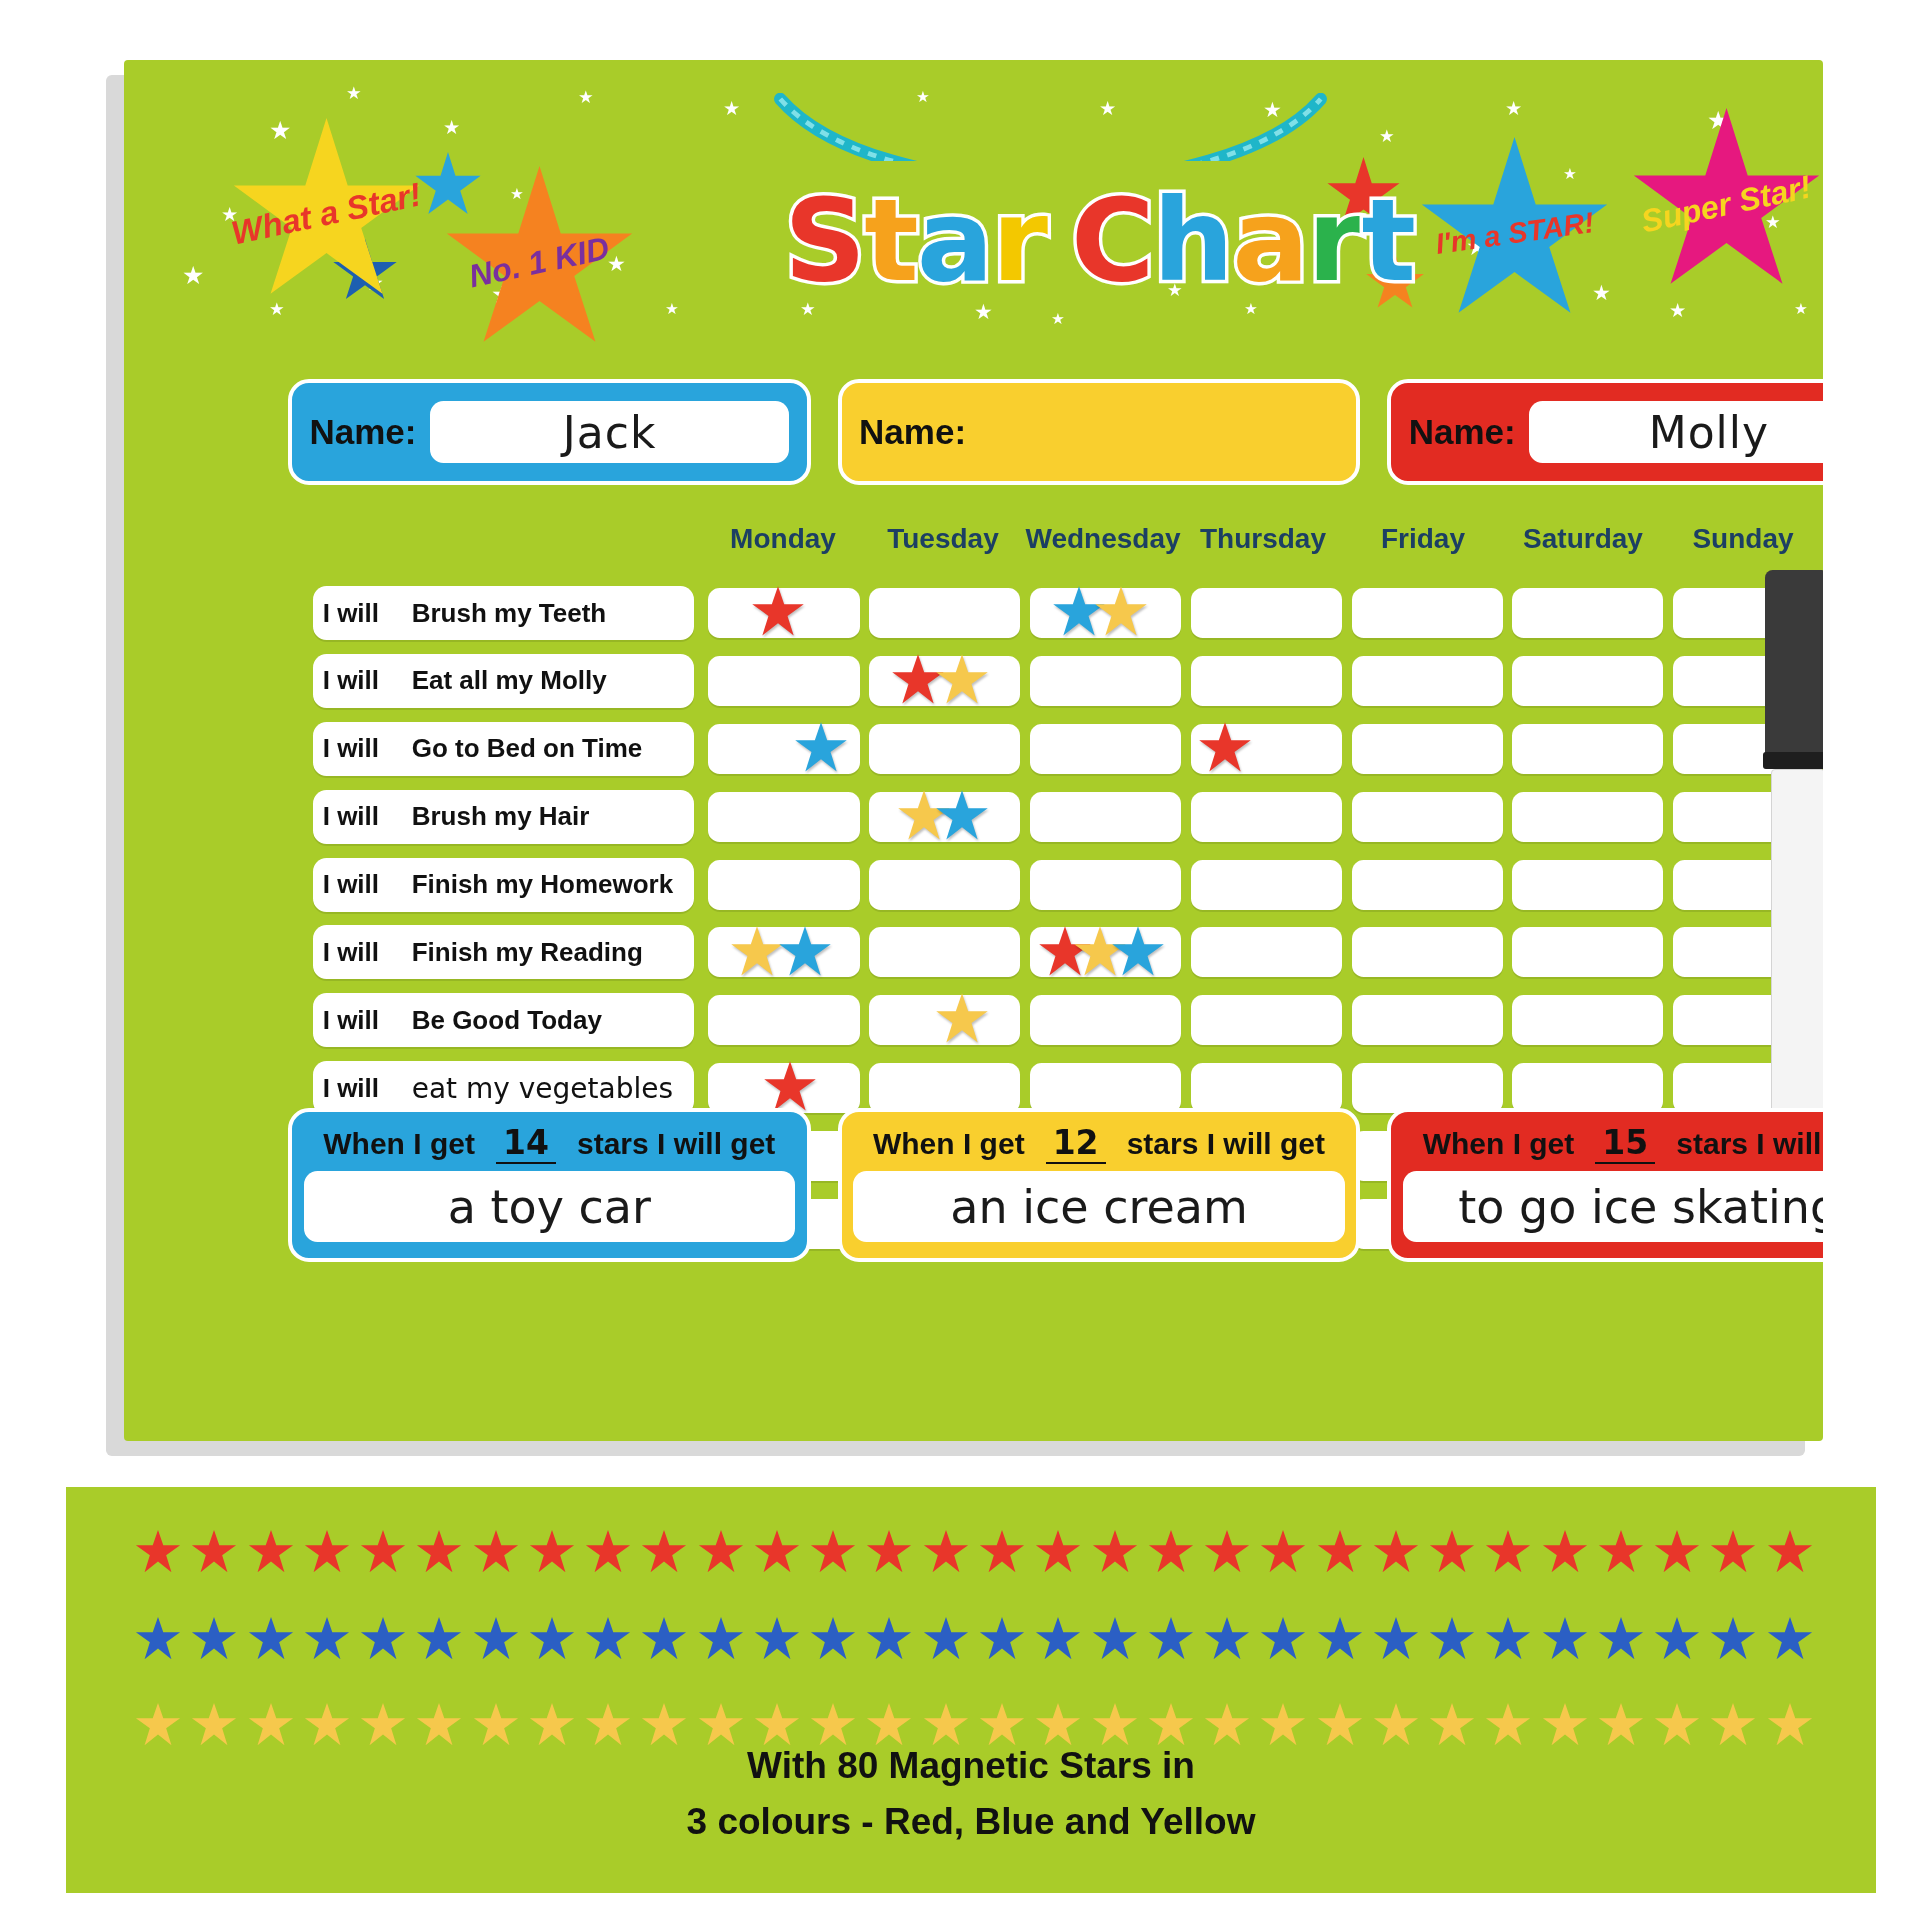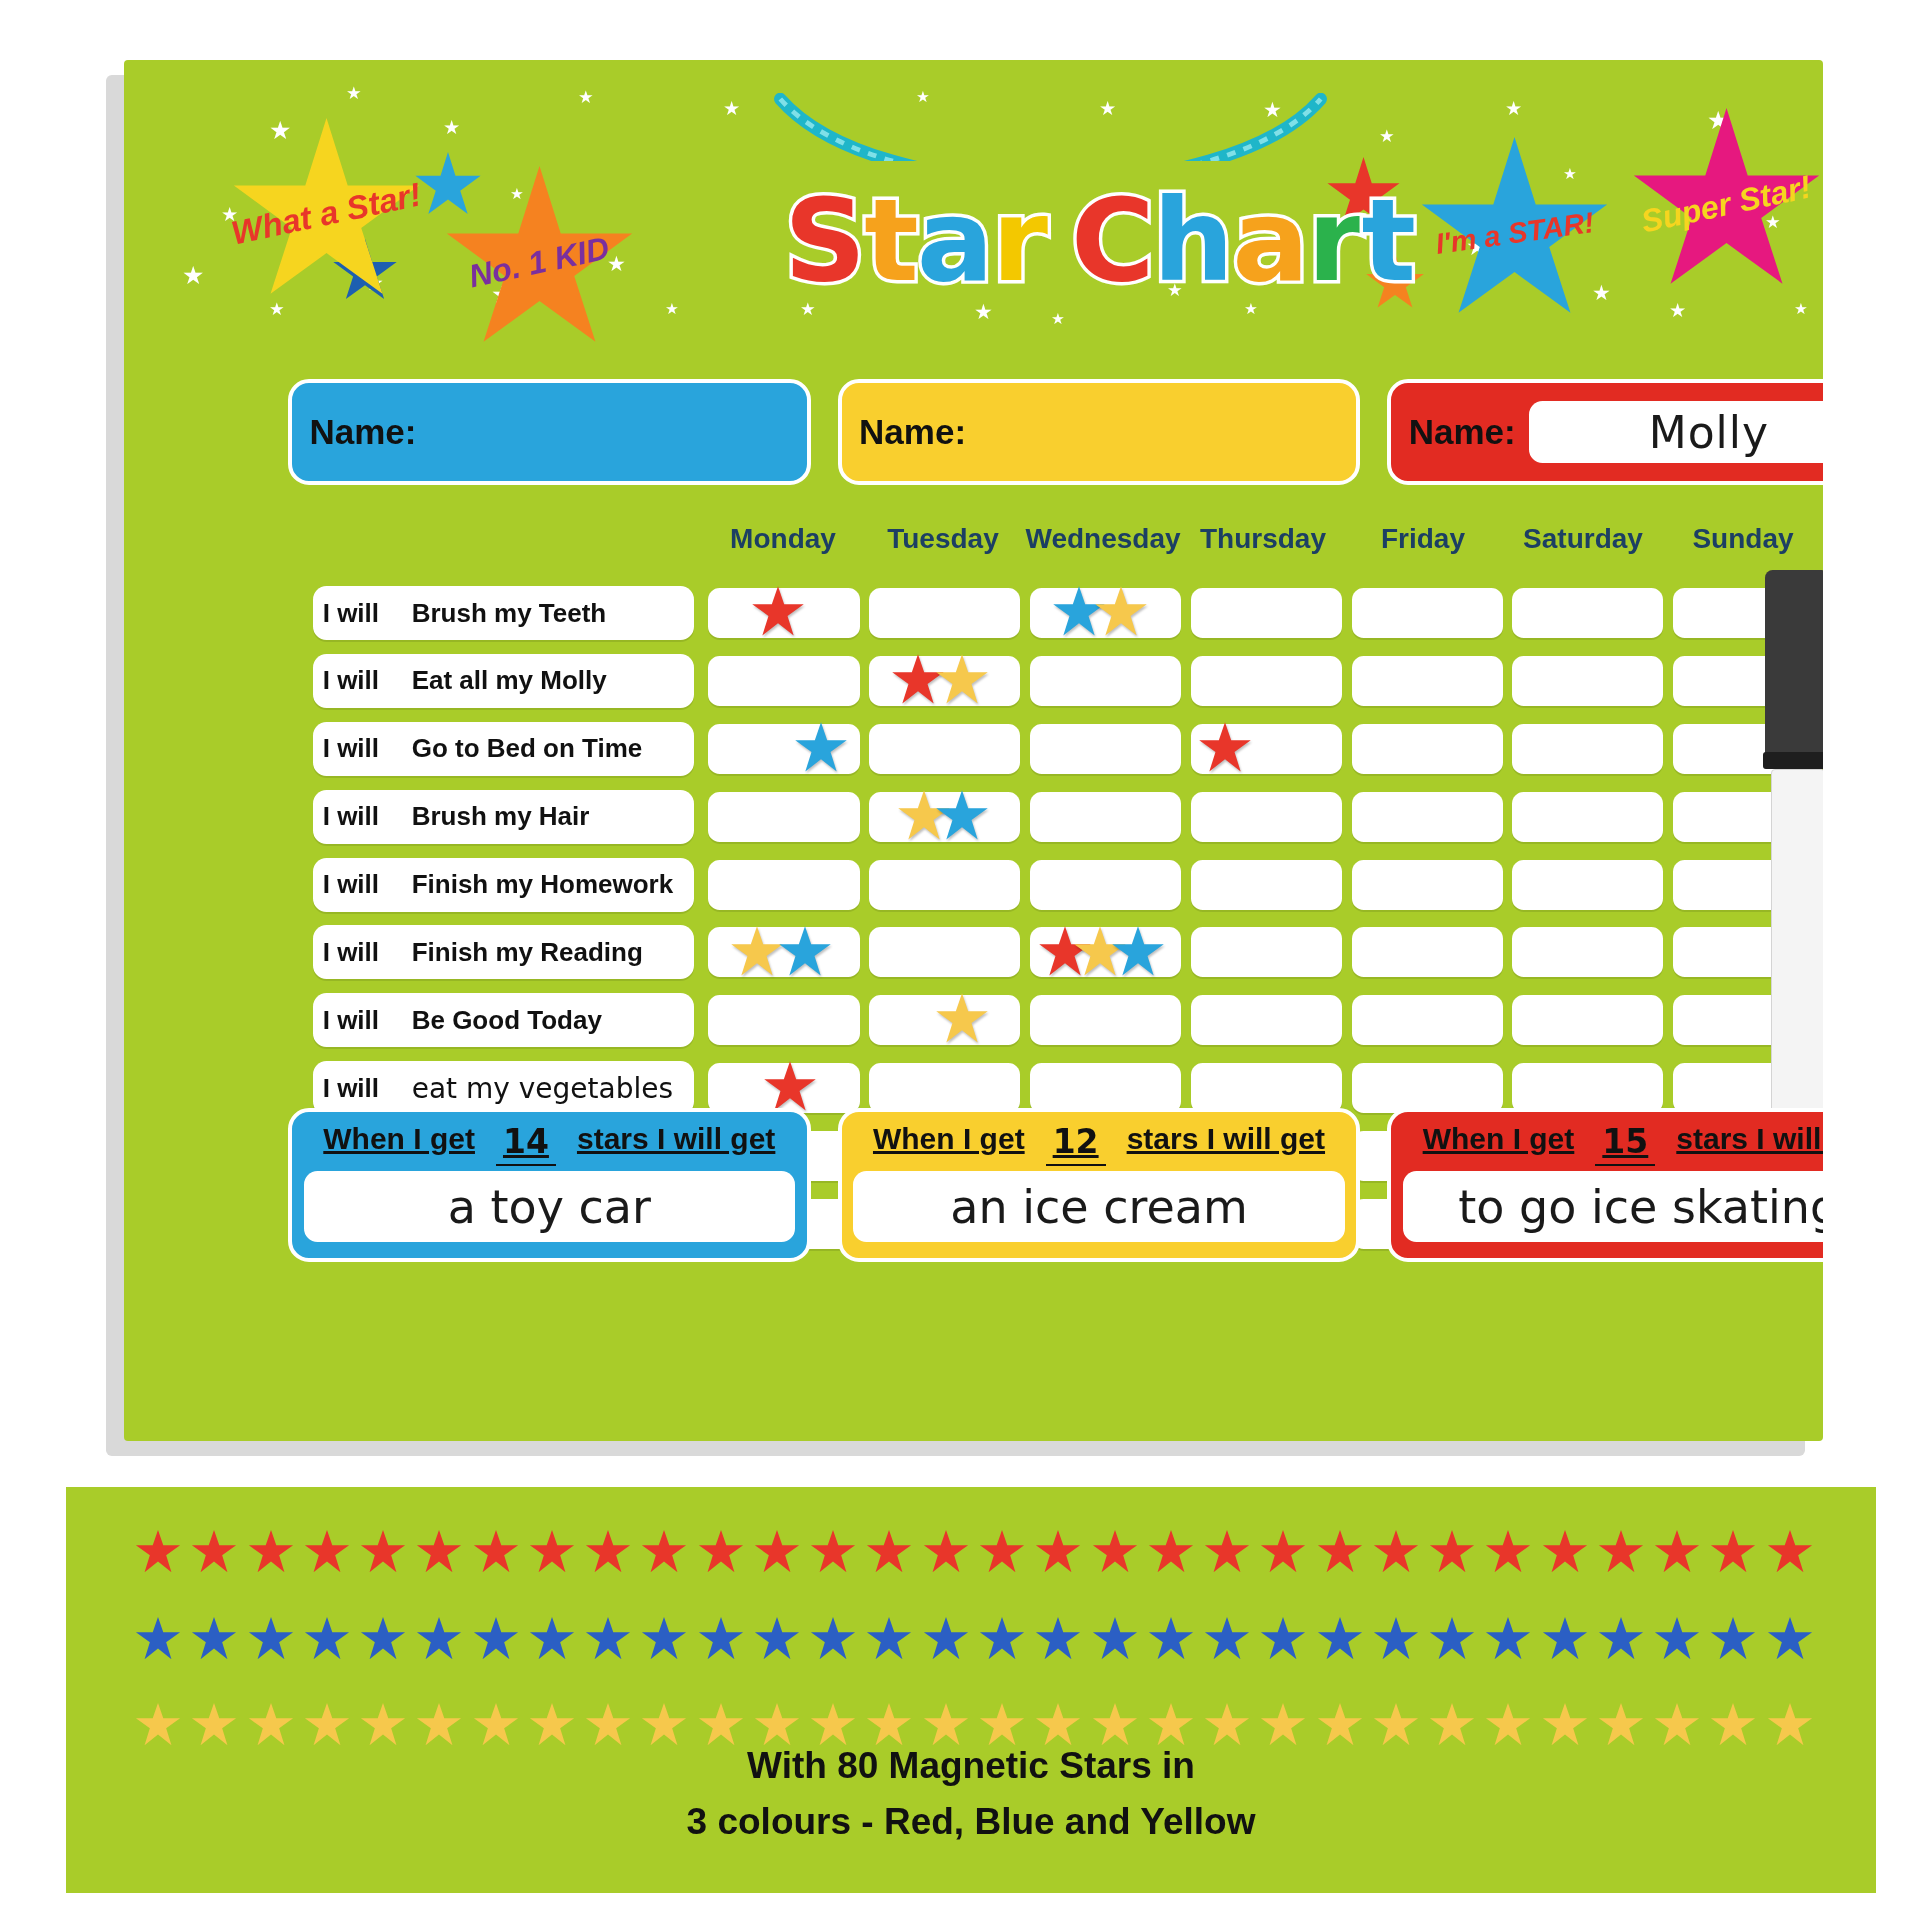--- a/index.html
+++ b/index.html
@@ -76,21 +76,21 @@
   .cell{
     flex:1;height:50px;margin:0 4.8px;background:#ffffff;border-radius:11.6px;
     position:relative;box-shadow:0 1.9px 0 rgba(0,0,0,.10);
   }
   .cell .st{position:absolute;width:56px;height:56px;top:-3.9px;}
   .st svg{width:100%;height:100%;display:block;filter:drop-shadow(1.9px 2.9px 1px rgba(0,0,0,.25));}
 
   
   .rewards{position:absolute;top:1048px;left:164px;width:1622px;height:154px;display:flex;gap:27px;}
   .rw{flex:1;border-radius:21px;box-sizing:border-box;padding:9.7px 11.6px 11.6px 11.6px;border:4.8px solid #ffffff;}
-  .rw .top{display:flex;justify-content:center;font-size:30px;font-weight:bold;color:#111;height:44px;text-decoration:underline;}
+  .rw .top{display:flex;align-items:center;justify-content:center;font-size:30px;font-weight:bold;color:#111;height:44px;}
   .rw .num{
     display:inline-block;min-width:60px;text-align:center;border-bottom:2.9px solid #111;
     font-family:"DejaVu Sans",sans-serif;font-size:33px;margin:0 21px;
   }
   .rw .ans{background:#ffffff;border-radius:13.5px;height:71px;margin-top:5.8px;display:flex;align-items:center;justify-content:center;}
   .rw .ans span{font-family:"DejaVu Sans",sans-serif;font-size:46px;color:#1a1a1a;}
   .rw-blue{background:#29a4dc;}.rw-yellow{background:#f9cf2e;}.rw-red{background:#e22b22;}
 
   
   .pen{position:absolute;left:1641px;top:510px;width:64px;height:618px;}
@@ -183,20 +183,23 @@
     <div class="badge" style="left:1506px;top:48px;width:193px;height:193px;">
       <div class="starshape" style="background:#e6187f;"></div>
       <div class="lbl" style="font-size:32px;color:#f6d51f;transform:rotate(-12deg);">Super Star!</div>
     </div>
 
     <div class="title" id="title-holder"><span class="t1">S</span><span class="t2">t</span><span class="t3">a</span><span class="t4">r</span><span class="t5" style="width: 25px;"> </span><span class="t6">C</span><span class="t7">h</span><span class="t8">a</span><span class="t9">r</span><span class="t10">t</span></div>
 
     <div class="names">
       <div class="namebox nb-blue">
         <span class="nl">Name:</span>
+        <span class="inner">
+            <span class="hand">Jack</span>
+          </span>
       </div>
       <div class="namebox nb-yellow">
         <span class="nl">Name:</span>
       </div>
       <div class="namebox nb-red">
         <span class="nl">Name:</span>
         <span class="inner">
             <span class="hand">Molly</span>
           </span>
       </div>

